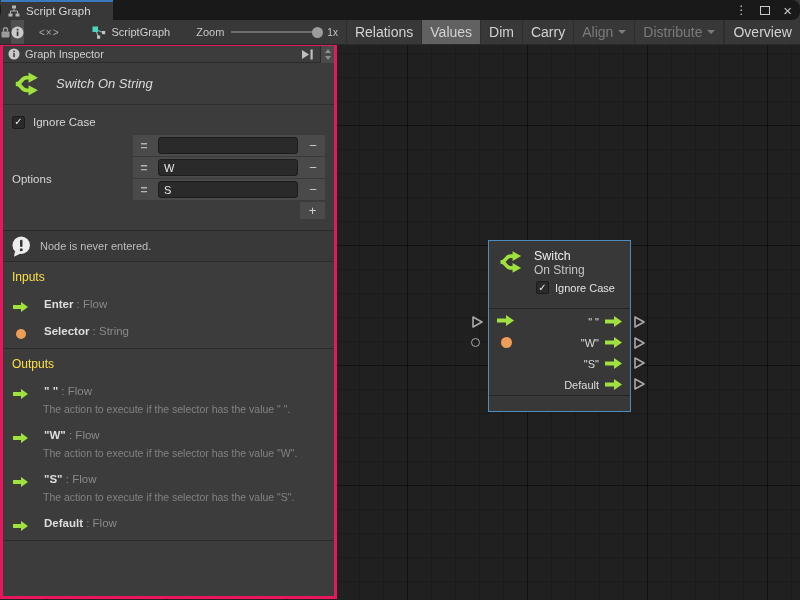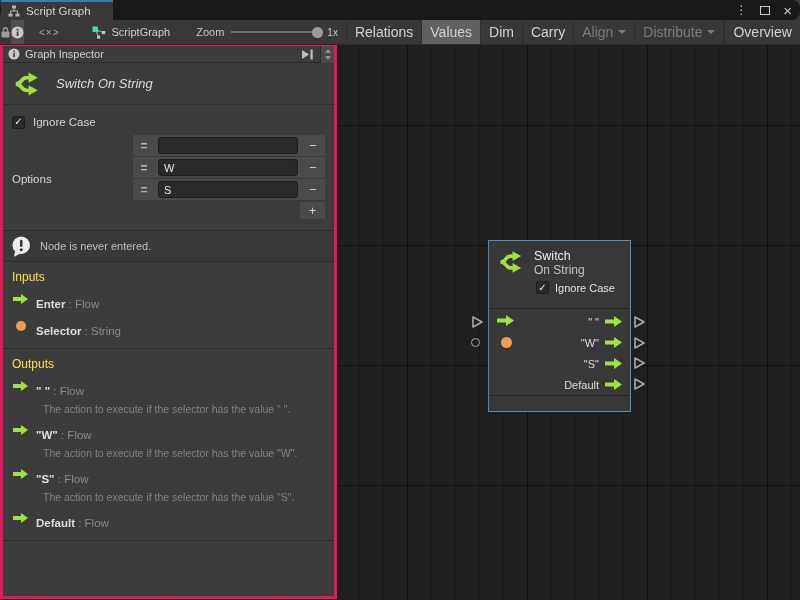--- a/index.html
+++ b/index.html
@@ -106,21 +106,21 @@
   .opt-add-row { display:flex; justify-content:flex-end; margin-top:1px; }
   .opt-add { width:25px; height:17px; background:#4A4A4A; display:flex; align-items:center; justify-content:center;
              color:#CFCFCF; font-size:13px; }
 
   .warning-bar { border-top:1px solid #2B2B2B; border-bottom:1px solid #2B2B2B; background:#393939;
                  height:32px; flex:0 0 32px; display:flex; align-items:center; gap:8px; padding:11px 8px; }
   .warning-text { font-size:11px; color:#BEBEBE; }
 
   .insp-section { padding:8px 9px 0 9px; }
   .section-title { font-size:12px; color:#fde047; font-weight:normal; margin-bottom:10px; }
-  .port-row { display:flex; align-items:flex-start; gap:8px; margin:0 0 9px 1px; }
+  .port-row { display:flex; align-items:flex-end; gap:16px; margin:0 0 9px 1px; }
   .pname { font-size:11.5px; font-weight:bold; color:#DEDEDE; }
   .ptype { font-size:11.5px; color:#8A8A8A; }
   .port-desc { font-size:10.5px; color:#828282; margin:-5px 0 9px 31px; line-height:13px; }
   .divider { border-top:1px solid #2B2B2B; }
   .insp-rest { flex:1; }
 
   .flow-arrow { display:block; }
 </style>
 </head>
 <body>

